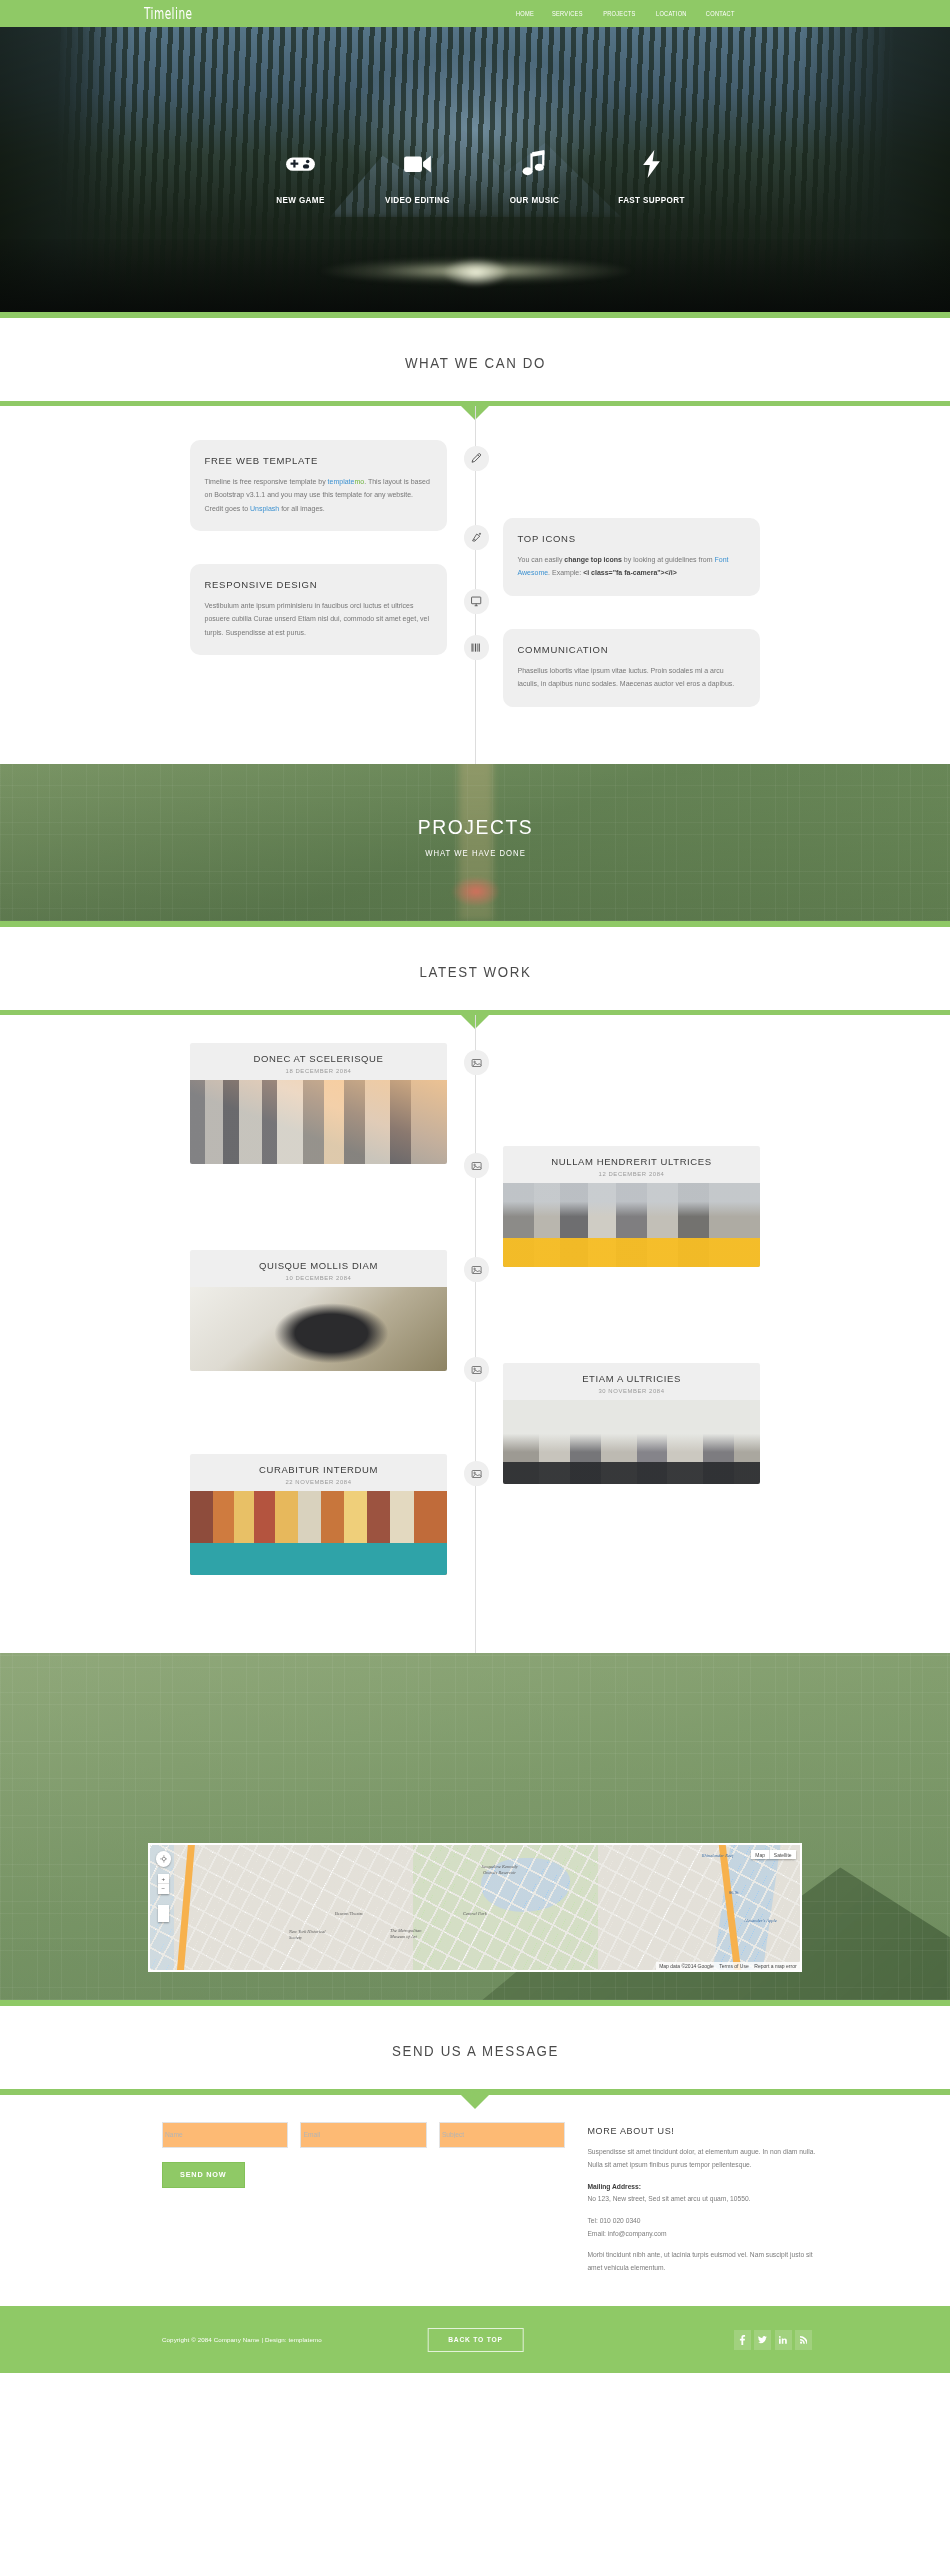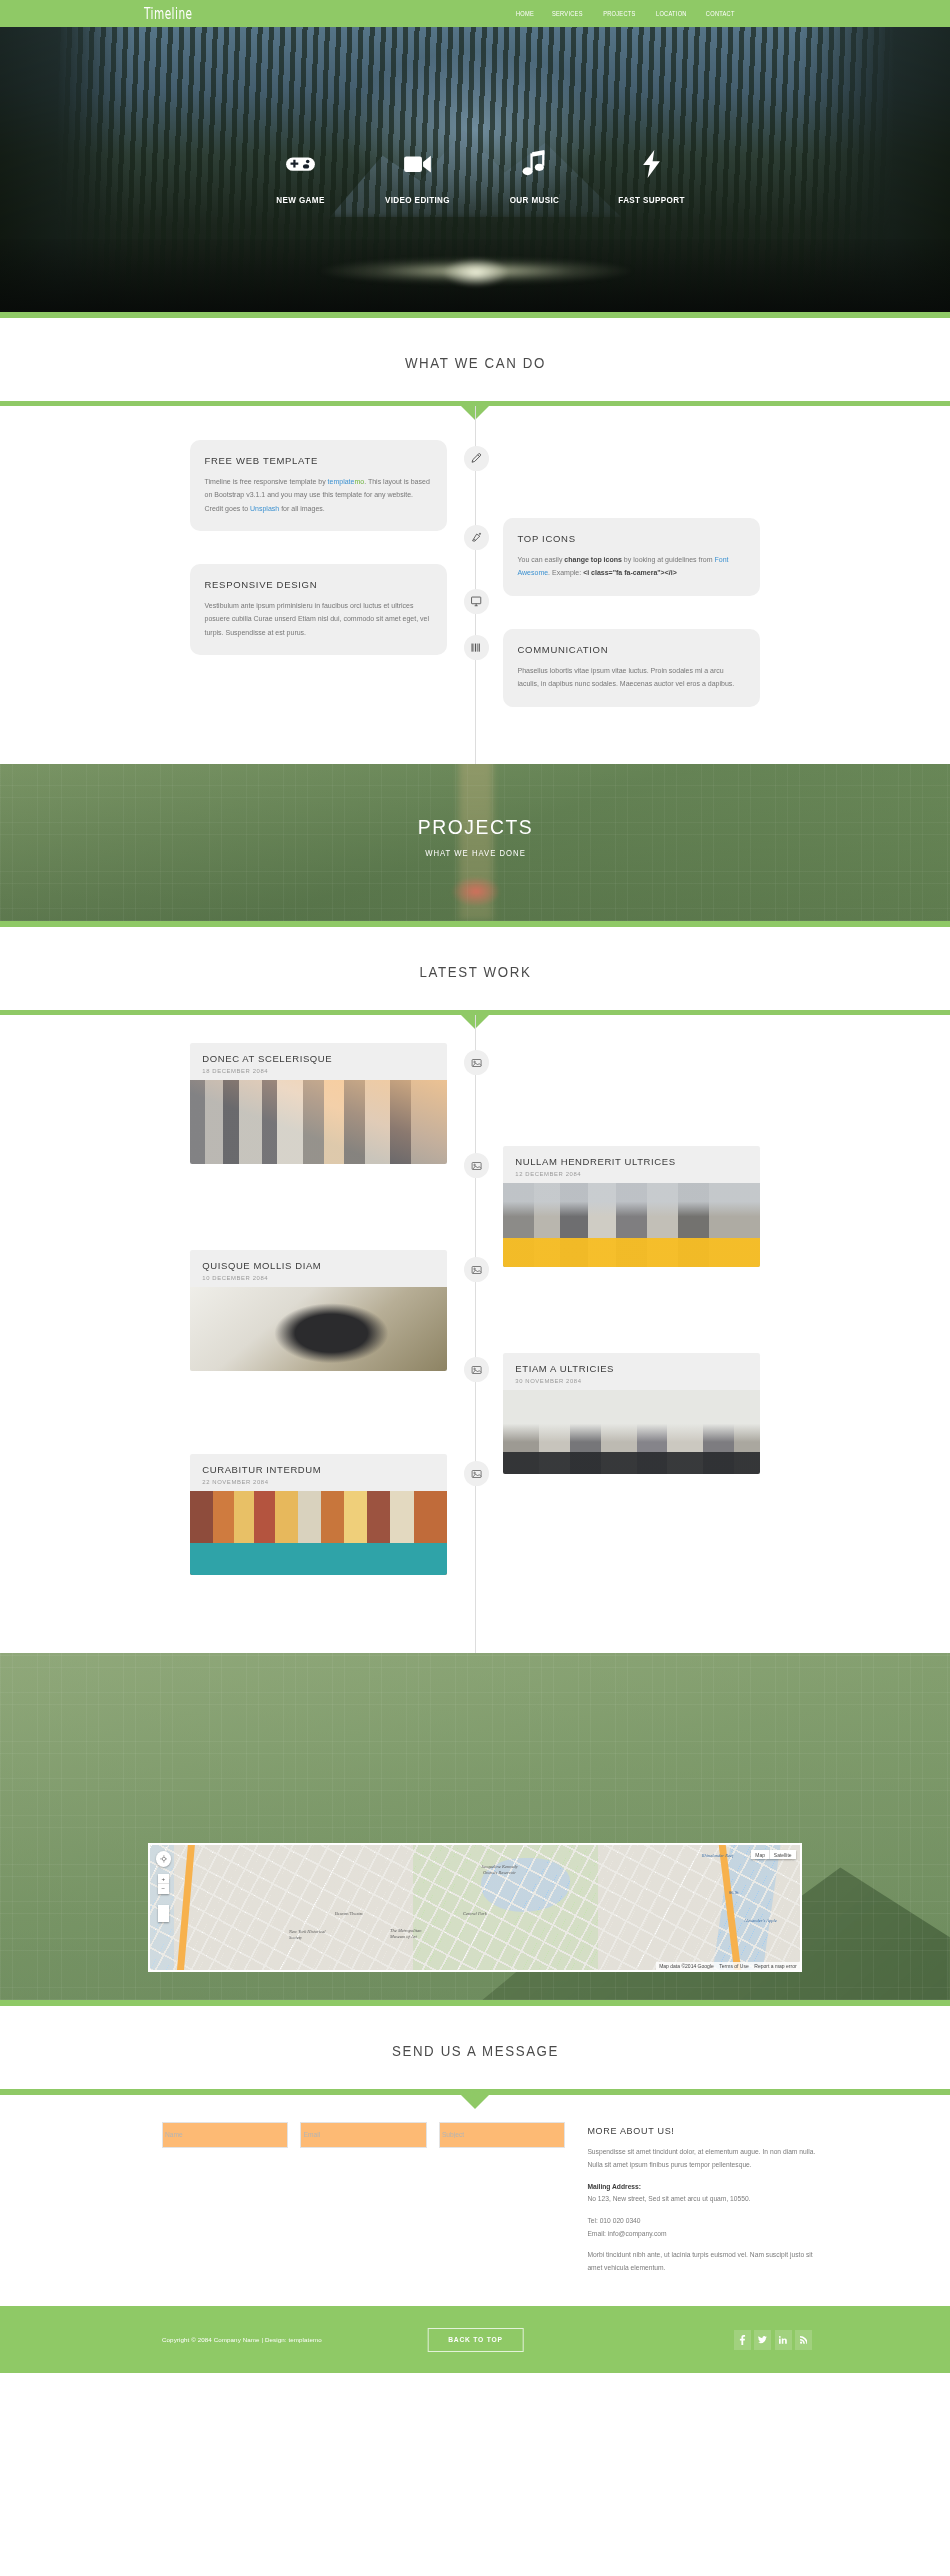--- a/index.html
+++ b/index.html
@@ -245,21 +245,21 @@
   .banner-inner p {
     margin-top: 9px;
     font-size: 8.4px;
     letter-spacing: 1.1px;
     text-transform: uppercase;
     font-family: "Liberation Sans Narrow", "Liberation Sans", sans-serif;
     transform: scaleX(.92);
   }
 
   
-  .work { position: relative; padding: 34px 11px 67px; }
+  .work { position: relative; padding: 34px 11px 67px; text-align: center; }
   .work .spine {
     position: absolute; left: 475px; top: 0; bottom: 0; width: 1.1px; background: #ddd;
   }
   .work-card {
     position: absolute;
     width: 257px;
     background: #efefef;
     border-radius: 2.2px;
     overflow: hidden;
   }
@@ -684,21 +684,21 @@
         <div class="thumb thumb-ereader"></div>
       </div>
       <div class="work-badge" style="top:242px">
         <svg width="11.2" height="10" viewBox="0 0 22 20" fill="none" stroke="#555" stroke-width="1.5">
           <rect x="2" y="3" width="18" height="14" rx="1.5"></rect>
             <circle cx="7" cy="8" r="1.6"></circle>
             <path d="M3.5 16 L9 10 L13 14 L16 11 L20 15"></path>
         </svg>
       </div>
 
-      <div class="work-card right" style="top:338px">
+      <div class="work-card right" style="top:348px">
         <div class="hd">
           <h4>Etiam a ultricies</h4>
           <div class="date">30 November 2084</div>
         </div>
         <div class="thumb thumb-bangkok"></div>
       </div>
       <div class="work-badge" style="top:342px">
         <svg width="11.2" height="10" viewBox="0 0 22 20" fill="none" stroke="#555" stroke-width="1.5">
           <rect x="2" y="3" width="18" height="14" rx="1.5"></rect>
             <circle cx="7" cy="8" r="1.6"></circle>
@@ -778,20 +778,23 @@
     <div class="sec-title">Send us a message</div>
     <div class="rule-arrow"></div>
 
     <div class="contact">
       <div class="contact-row">
         <div class="form-col">
           <div class="fields">
             <input type="text" placeholder="Name" style="">
             <input type="email" placeholder="Email" style="">
             <input type="text" placeholder="Subject" style="">
+          </div>
+          <div>
+            <button class="send-btn">Send Now</button>
           </div>
         </div>
 
         <div class="about-col">
           <h4>More about us!</h4>
           <p>Suspendisse sit amet tincidunt dolor, at elementum augue. In non diam nulla. Nulla sit amet ipsum finibus purus tempor pellentesque.</p>
           <p>
             <b>Mailing Address:</b><br>
             <span>No 123, New street, Sed sit amet arcu ut quam, 10550.</span>
           </p>

